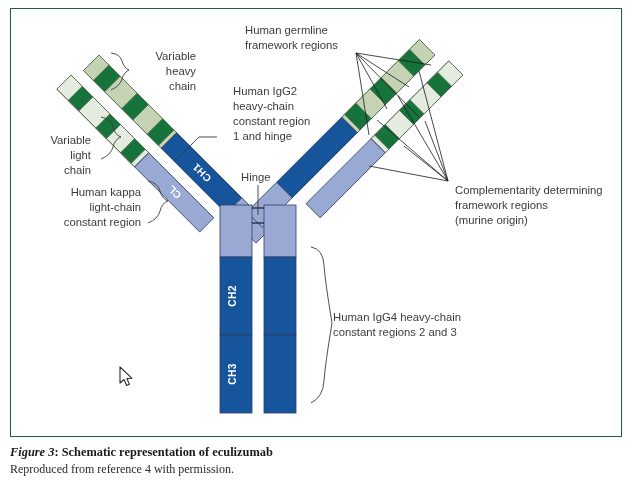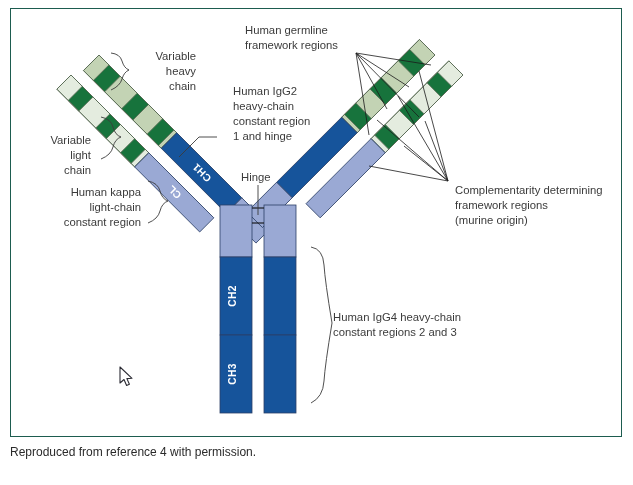--- a/index.html
+++ b/index.html
@@ -38,21 +38,21 @@
     position:absolute;left:10px;top:445px;width:612px;
   }
   #caption .cap-line1{
     font-size:12.4px;color:#1a1a1a;font-weight:bold;
     font-family:"Liberation Serif", serif;
     margin:0 0 2px 0;line-height:1.2;
   }
   #caption .cap-line1 .figword{font-style:italic;}
   #caption .cap-line2{
     font-size:12px;color:#2a2a2a;
-    font-family:Liberation Sans, sans-serif;
+    font-family:Liberation Serif, serif;
     margin:0;line-height:1.2;
   }
   #cursor{position:absolute;left:119px;top:366px;width:16px;height:22px;pointer-events:none;}
 </style>
 </head>
 <body>
 
 <div id="figure-frame">
   <svg id="diagram" viewBox="0 0 612 429" xmlns="http://www.w3.org/2000/svg">
 
@@ -173,18 +173,19 @@
     <g>
       <text class="lbl" x="322" y="312">Human IgG4 heavy-chain</text>
       <text class="lbl" x="322" y="327">constant regions 2 and 3</text>
       <path class="brace" d="M300,238 q12,2 13,18 q1,16 8,58 q-7,42 -8,58 q-1,16 -13,22"></path>
     </g>
 
   </svg>
 </div>
 
 <div id="caption">
+  <p class="cap-line1"><span class="figword">Figure 3</span><span>: Schematic representation of eculizumab</span></p>
   <p class="cap-line2">Reproduced from reference 4 with permission.</p>
 </div>
 
 <svg id="cursor" viewBox="0 0 16 22" xmlns="http://www.w3.org/2000/svg">
   <path d="M1,1 L1,17 L5,13.5 L7.6,19.5 L10.4,18.3 L7.9,12.6 L13,12.3 Z" fill="#ffffff" stroke="#2b2b33" stroke-width="1.1" stroke-linejoin="round"></path>
 </svg>
 
 </body></html>

